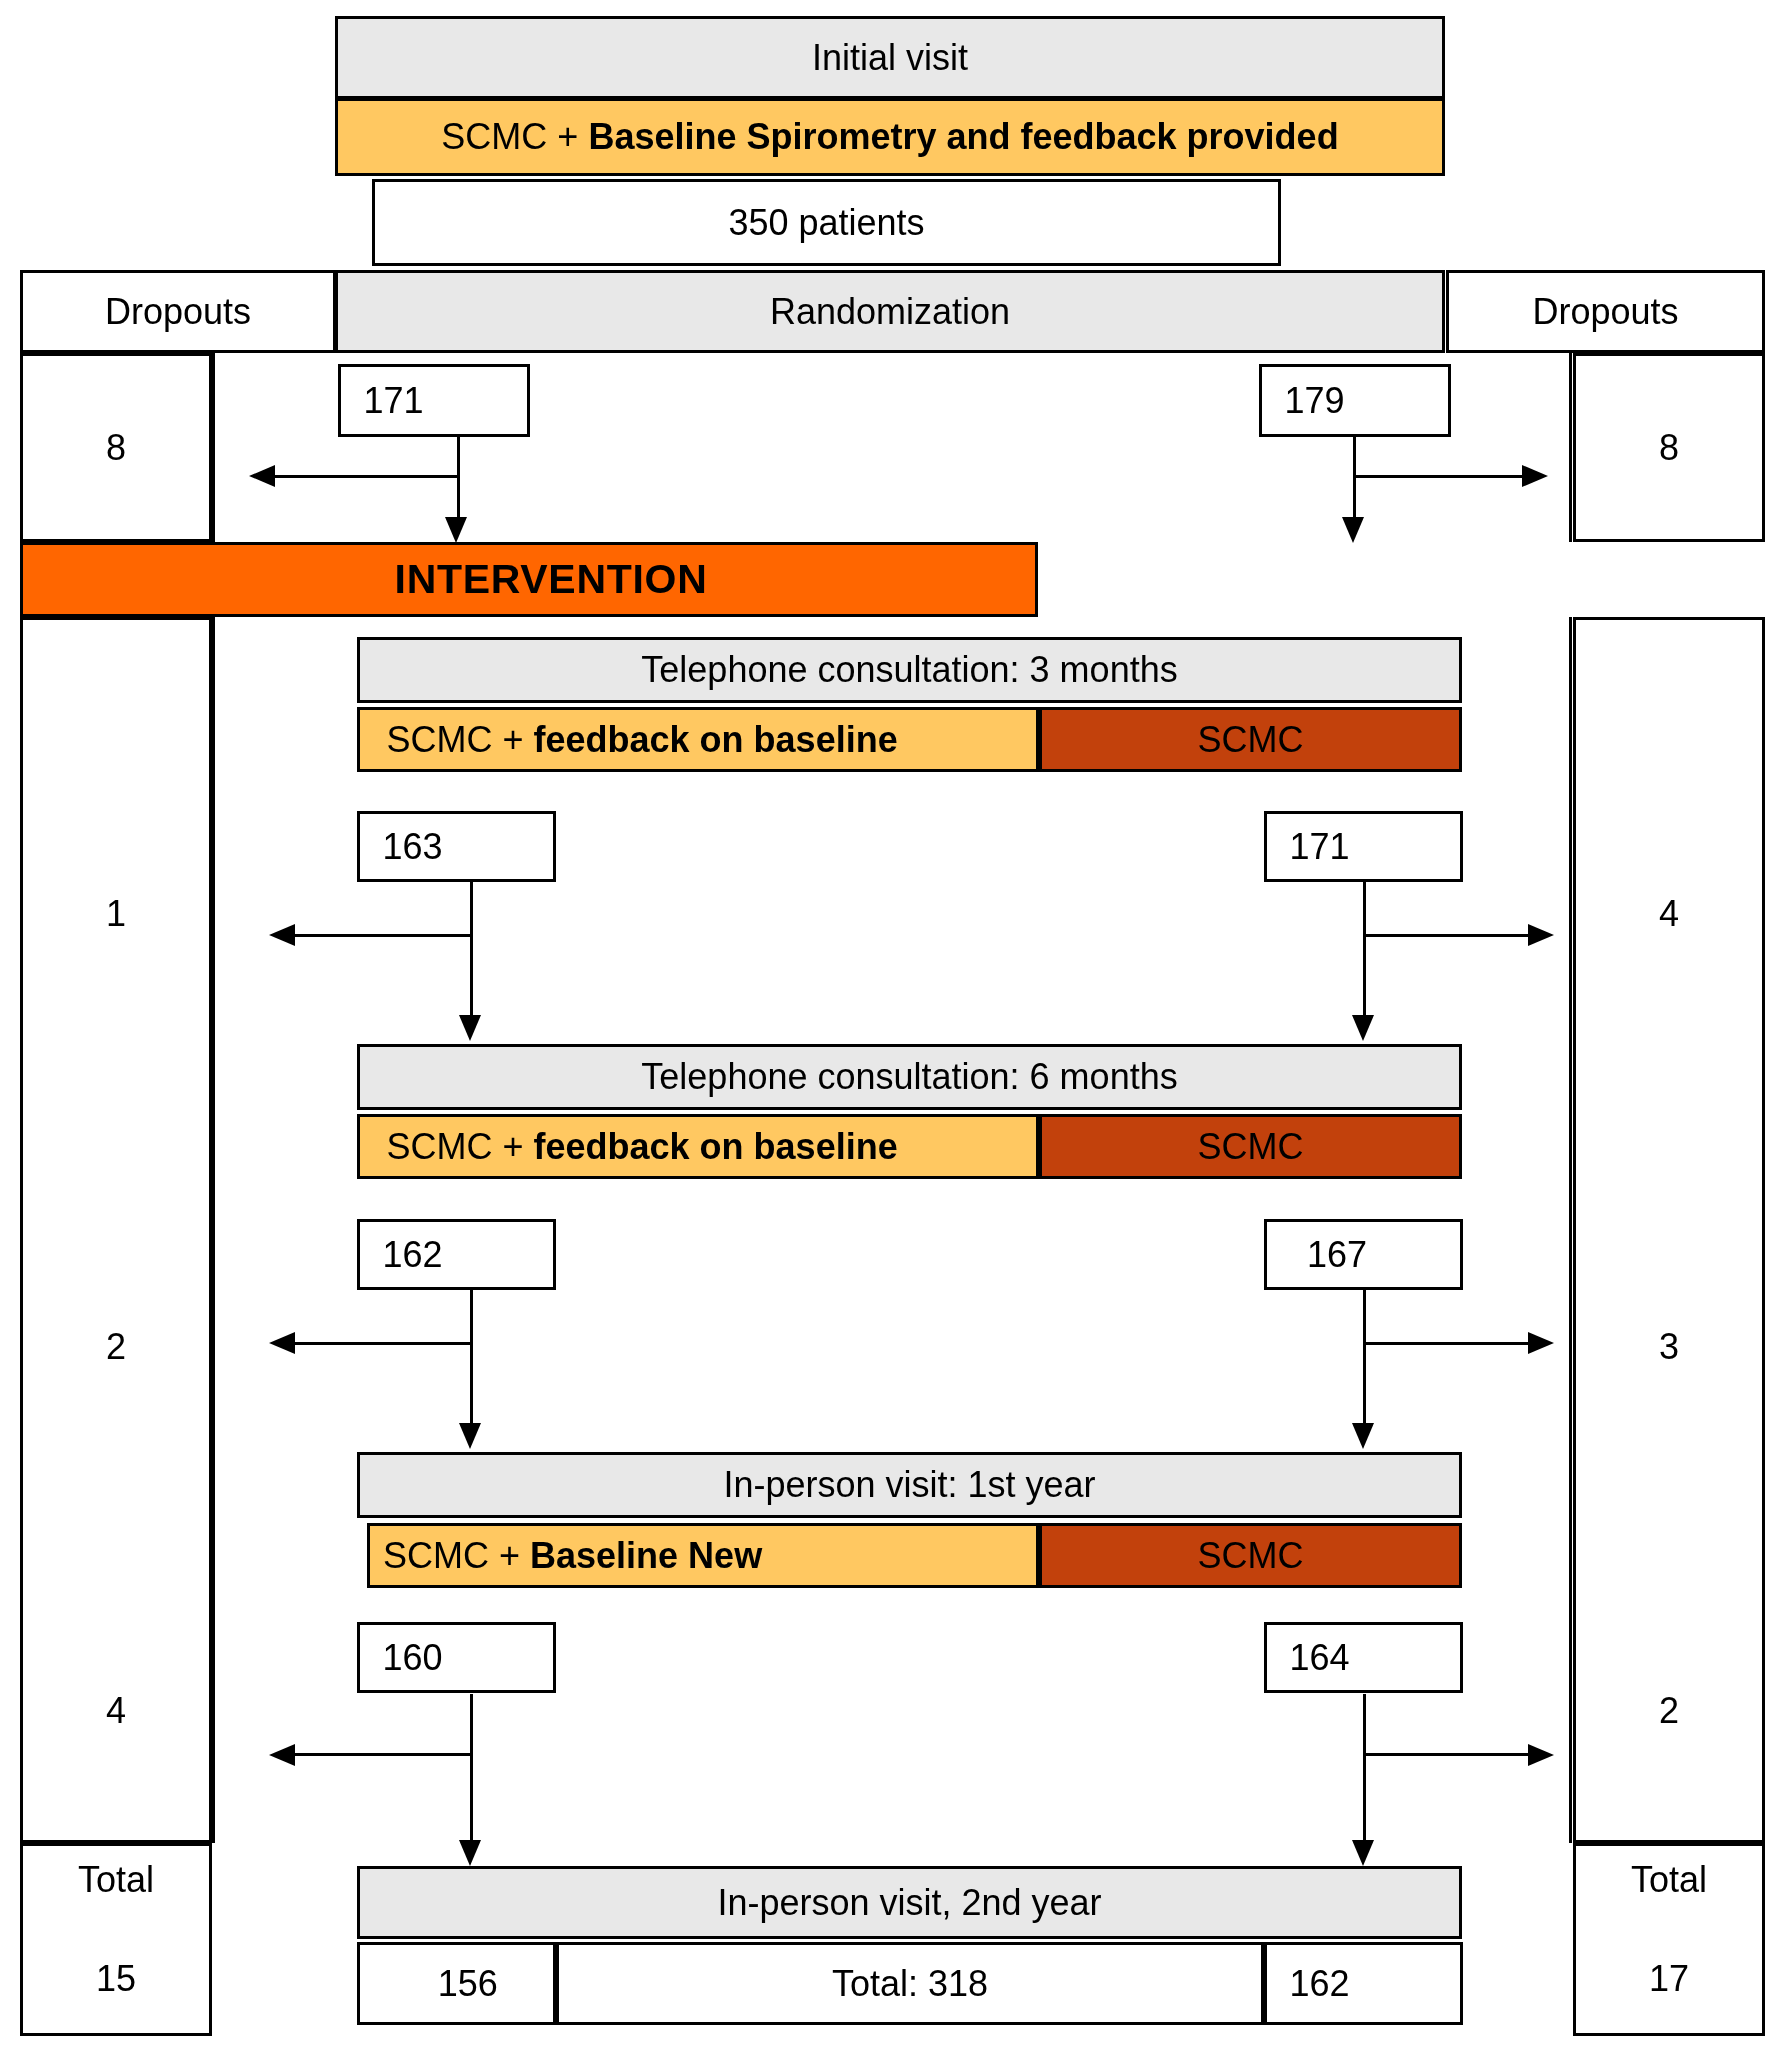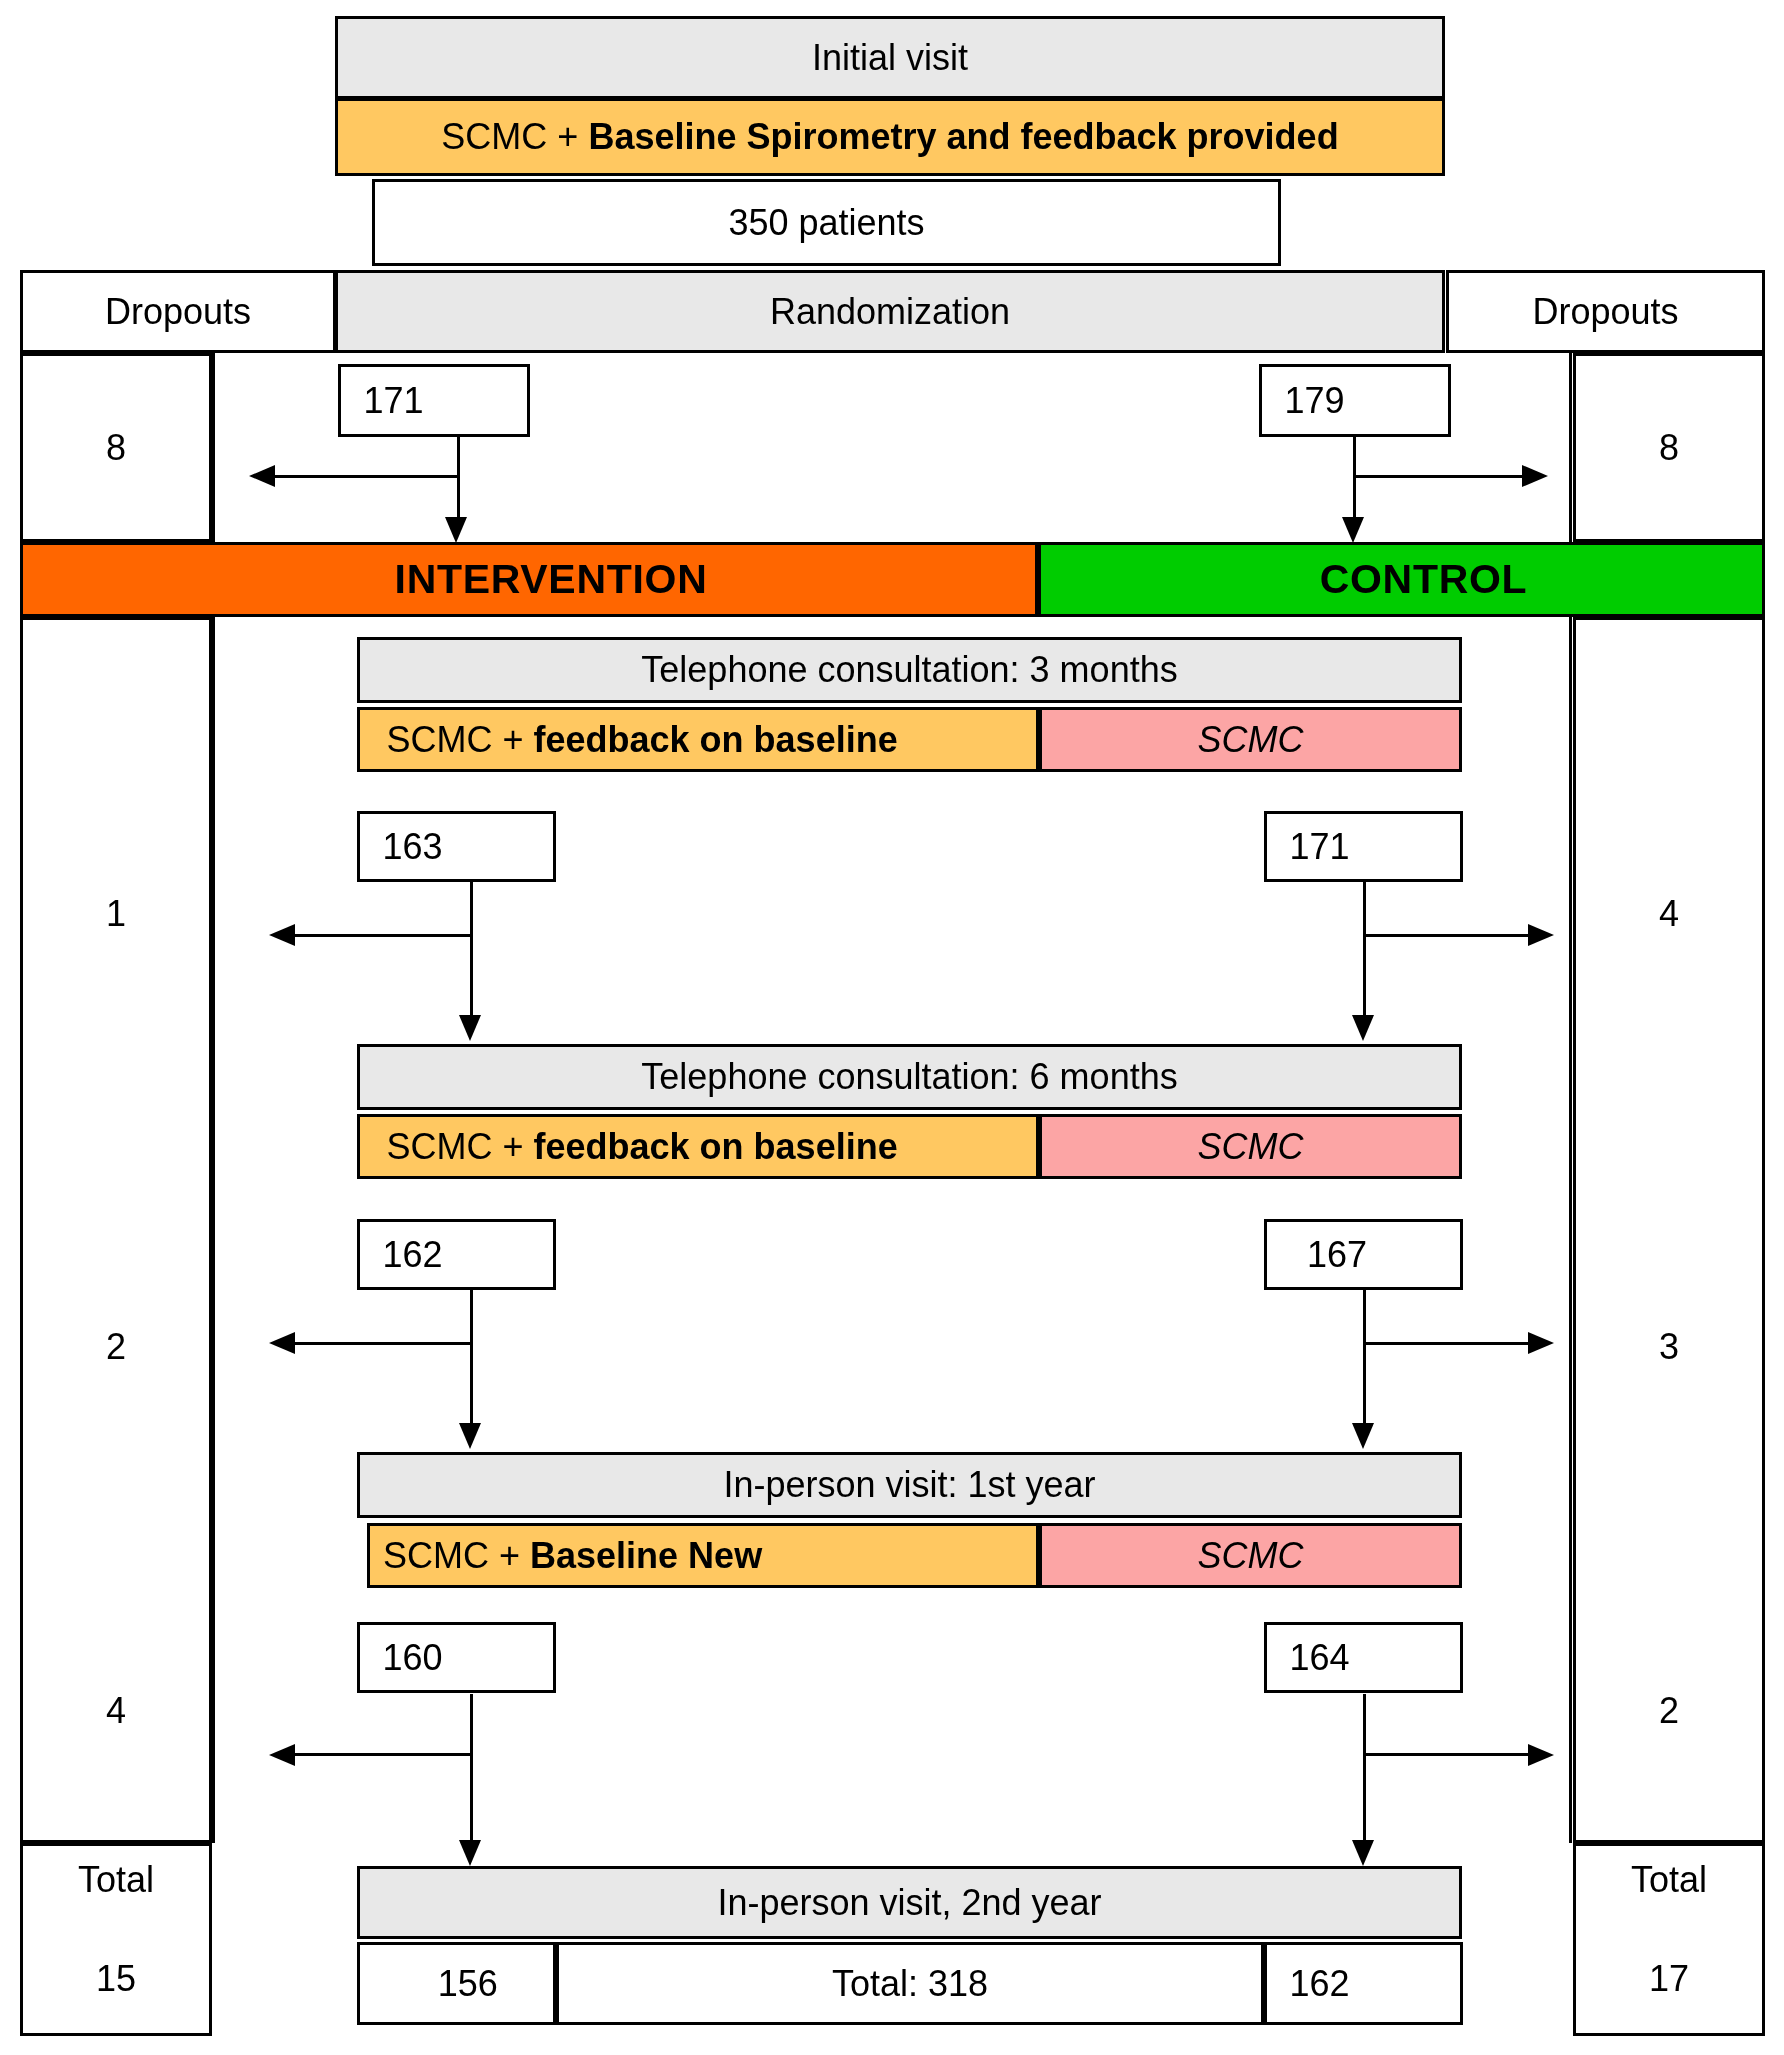--- a/index.html
+++ b/index.html
@@ -33,21 +33,21 @@
     align-items: center;
     justify-content: center;
     text-align: center;
     line-height: 1.05;
     font-size: 36px;
     color: #000;
   }
 
   .gray   { background: #e8e8e8; }
   .orange { background: #ffc861; }
-  .green  { background: #fca5a5; font-style: italic; }
+  .green  { background: #c2410c; }
 
   .bar-orange { background: #ff6600; }
   .bar-green  { background: #00cc00; }
 
   .bar-label {
     font-weight: bold;
     font-size: 41px;
     letter-spacing: 0.7px;
     margin-left: 44px;
   }
@@ -183,23 +183,20 @@
 
   <div class="vline" style="left:1353px; top:437px; height:84px;"></div>
   <div class="arrow-down" style="left:1342px; top:517px;"></div>
 
   <div class="hline" style="left:1353px; top:475px; width:172px;"></div>
   <div class="arrow-right" style="left:1522px; top:465px;"></div>
 
   <div class="box bar-orange" style="left:20px; top:542px; width:1018px; height:75px;">
     <span class="bar-label">INTERVENTION</span>
   </div>
-  <div class="box bar-green" style="left:1038px; top:542px; width:727px; height:75px;">
-    <span class="bar-label">CONTROL</span>
-  </div>
 
   <div class="box gray" style="left:357px; top:637px; width:1105px; height:66px;">
     <span>Telephone consultation:  3 months</span>
   </div>
   <div class="box orange" style="left:357px; top:707px; width:682px; height:65px; justify-content:flex-start; padding-left:26.5px;">
     <span>
       <span>SCMC + </span><span class="bold">feedback on baseline</span>
     </span>
   </div>
   <div class="box green" style="left:1039px; top:707px; width:423px; height:65px;">

